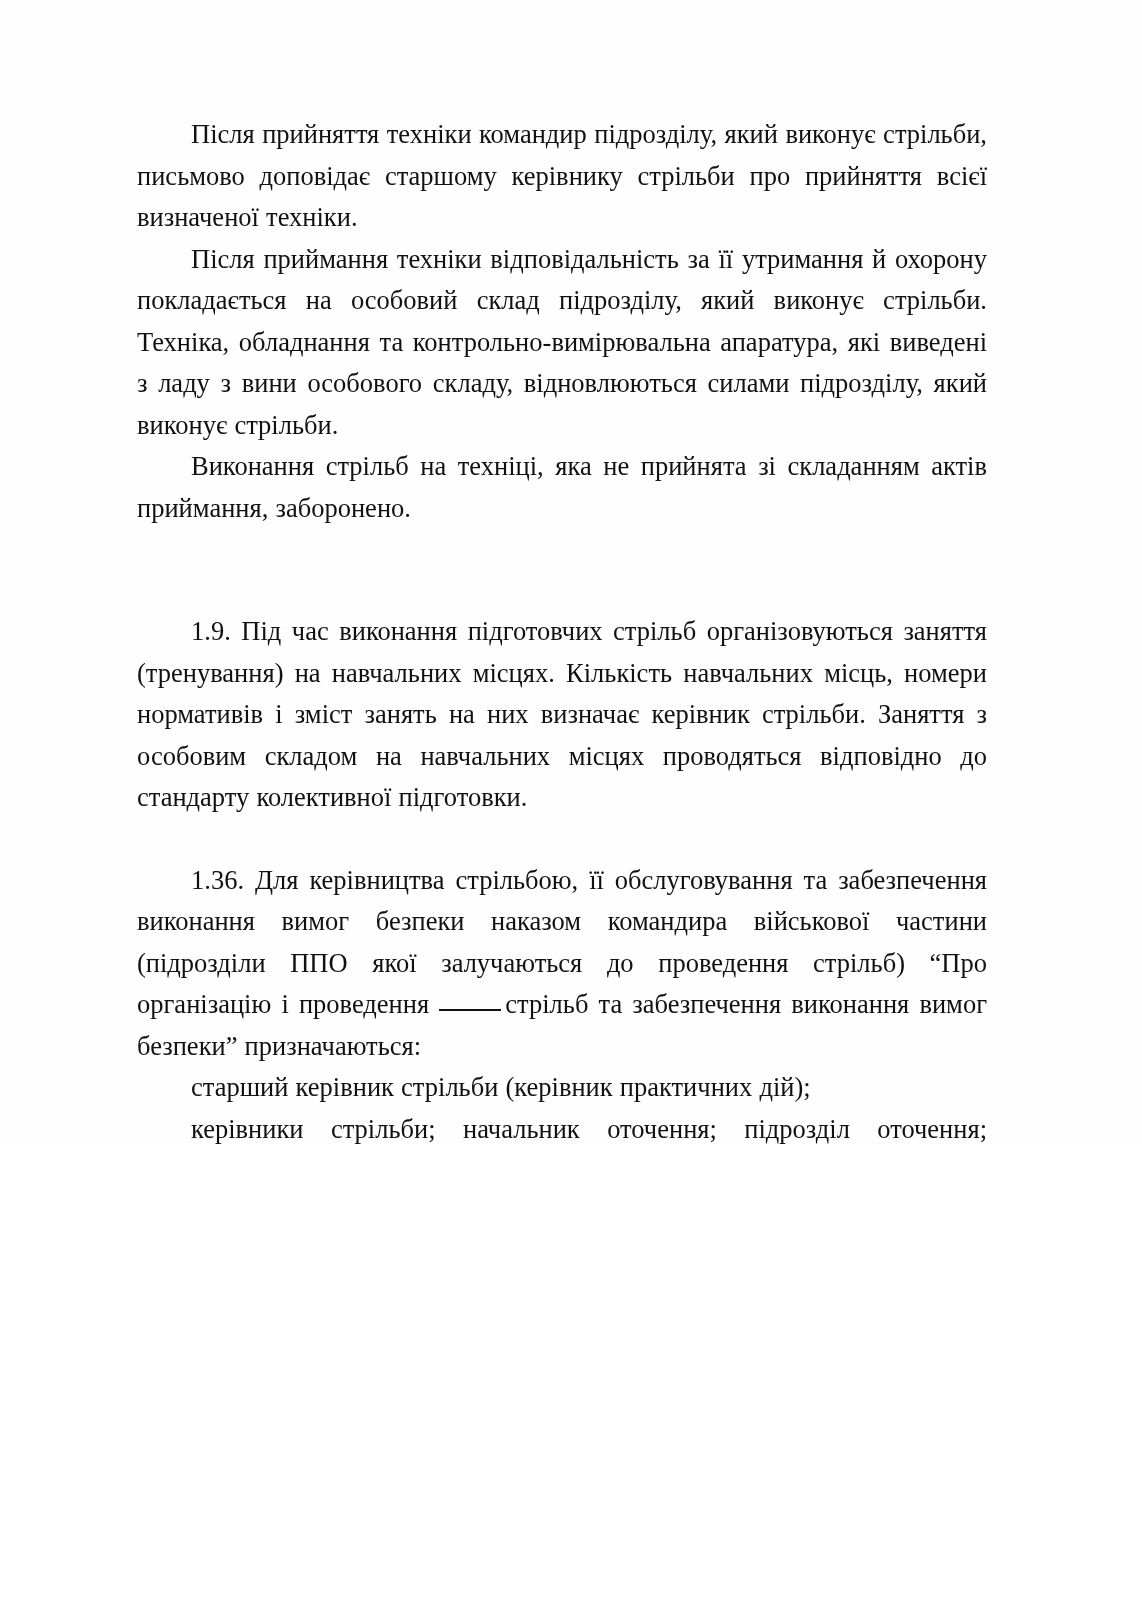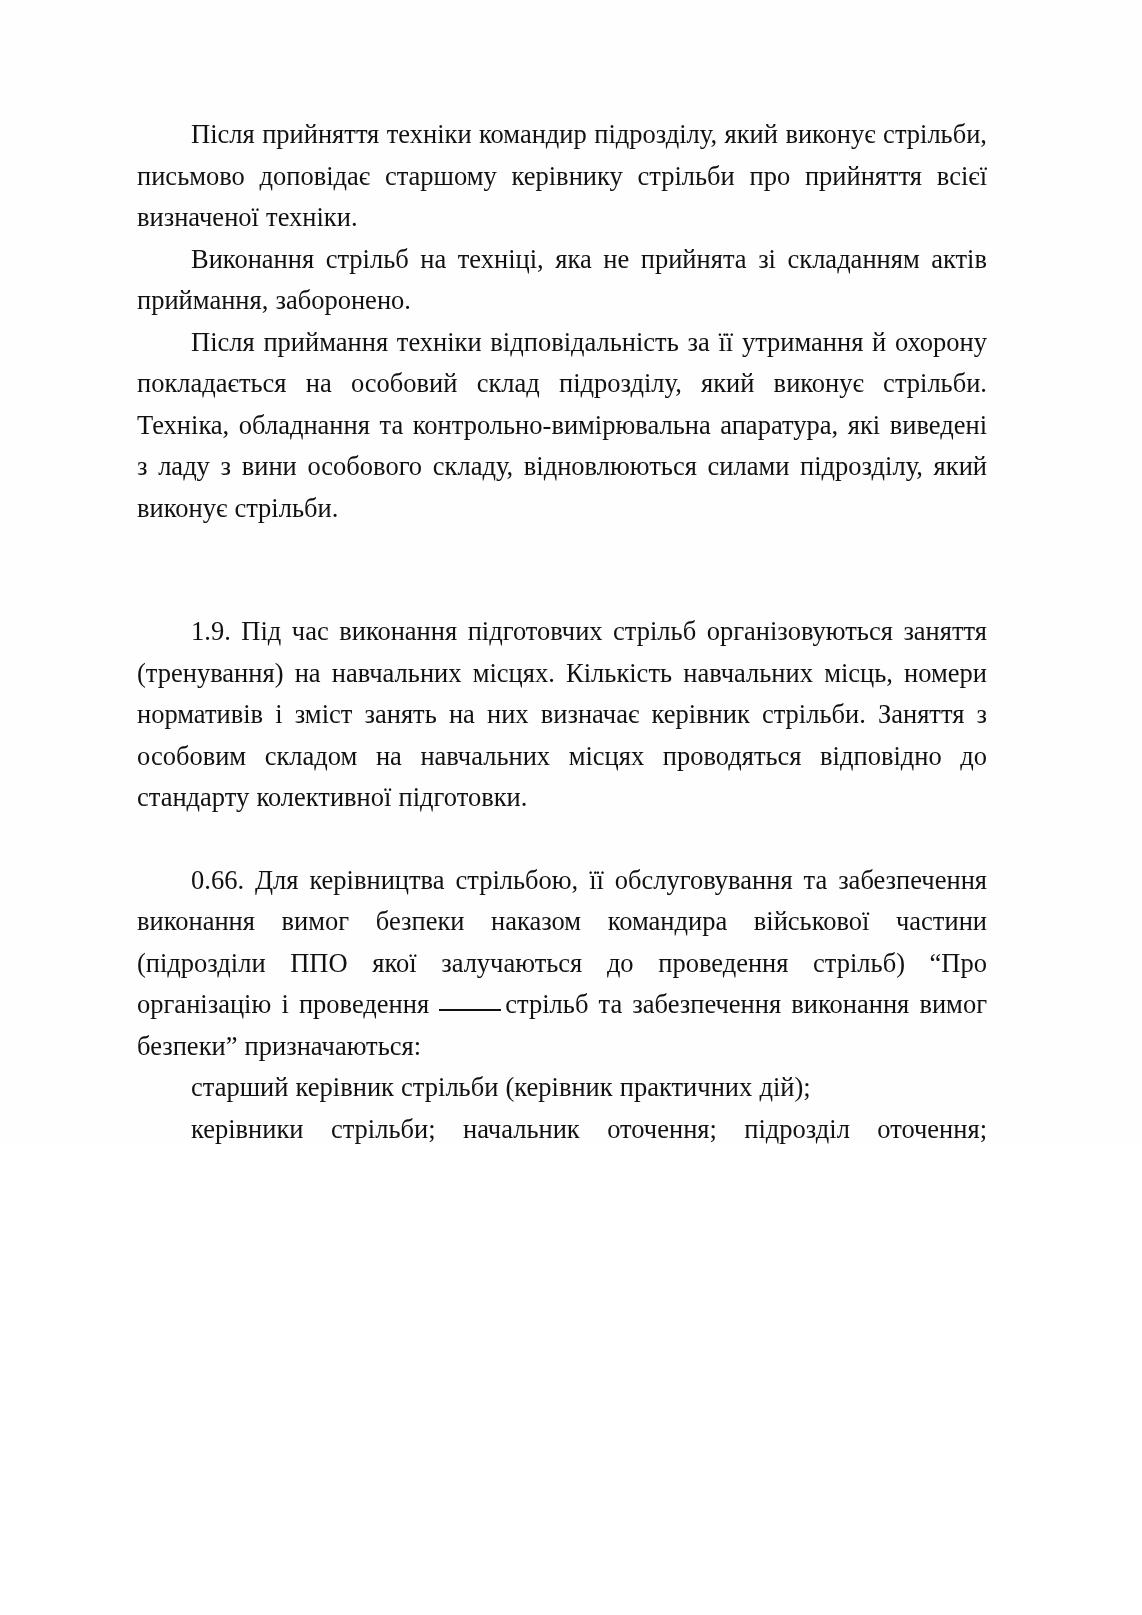--- a/index.html
+++ b/index.html
@@ -58,35 +58,35 @@
 </style>
 </head>
 <body>
 
 <div class="page">
 
   <div class="content">
 
     <p class="para">Після прийняття техніки командир підрозділу, який виконує стрільби, письмово доповідає старшому керівнику стрільби про прийняття всієї визначеної техніки.</p>
 
+    <p class="para">Після приймання техніки відповідальність за її утримання й охорону покладається на особовий склад підрозділу, який виконує стрільби. Техніка, обладнання та контрольно-вимірювальна апаратура, які виведені з ладу з вини особового складу, відновлюються силами підрозділу, який виконує стрільби.</p>
+
     <p class="para">Виконання стрільб на техніці, яка не прийнята зі складанням актів приймання, заборонено.</p>
-
-    <p class="para">Після приймання техніки відповідальність за її утримання й охорону покладається на особовий склад підрозділу, який виконує стрільби. Техніка, обладнання та контрольно-вимірювальна апаратура, які виведені з ладу з вини особового складу, відновлюються силами підрозділу, який виконує стрільби.</p>
 
     <div class="block-gap"></div>
 
 
 
     <div class="block-gap"></div>
 
     <p class="para">1.9. Під час виконання підготовчих стрільб організовуються заняття (тренування) на навчальних місцях. Кількість навчальних місць, номери нормативів і зміст занять на них визначає керівник стрільби. Заняття з особовим складом на навчальних місцях проводяться відповідно до стандарту колективної підготовки.</p>
 
     <div class="block-gap"></div>
 
-    <p class="para"><span>0.66. Для керівництва стрільбою, її обслуговування та забезпечення виконання вимог безпеки наказом командира військової частини (підрозділи ППО якої залучаються до проведення стрільб) “Про організацію і проведення</span> <span class="blank-rule"></span><span>стрільб та забезпечення виконання вимог безпеки” призначаються:</span></p>
+    <p class="para"><span>1.36. Для керівництва стрільбою, її обслуговування та забезпечення виконання вимог безпеки наказом командира військової частини (підрозділи ППО якої залучаються до проведення стрільб) “Про організацію і проведення</span> <span class="blank-rule"></span><span>стрільб та забезпечення виконання вимог безпеки” призначаються:</span></p>
 
     <p class="para">старший керівник стрільби (керівник практичних дій);</p>
 
     <p class="para">керівники стрільби; начальник оточення; підрозділ оточення; черговий лікар (фельдшер); начальник пункту боєпостачання; черговий зв’язківець; стріляючі; група контролю (спостерігачі за результатами стрільби); розвідник поста повітряного спостереження; старший технічний керівник, технічні керівники.</p>
 
     <p class="para">Крім того, в наказі визначаються:</p>
 
   </div>
 
   <div class="page-number">7</div>

